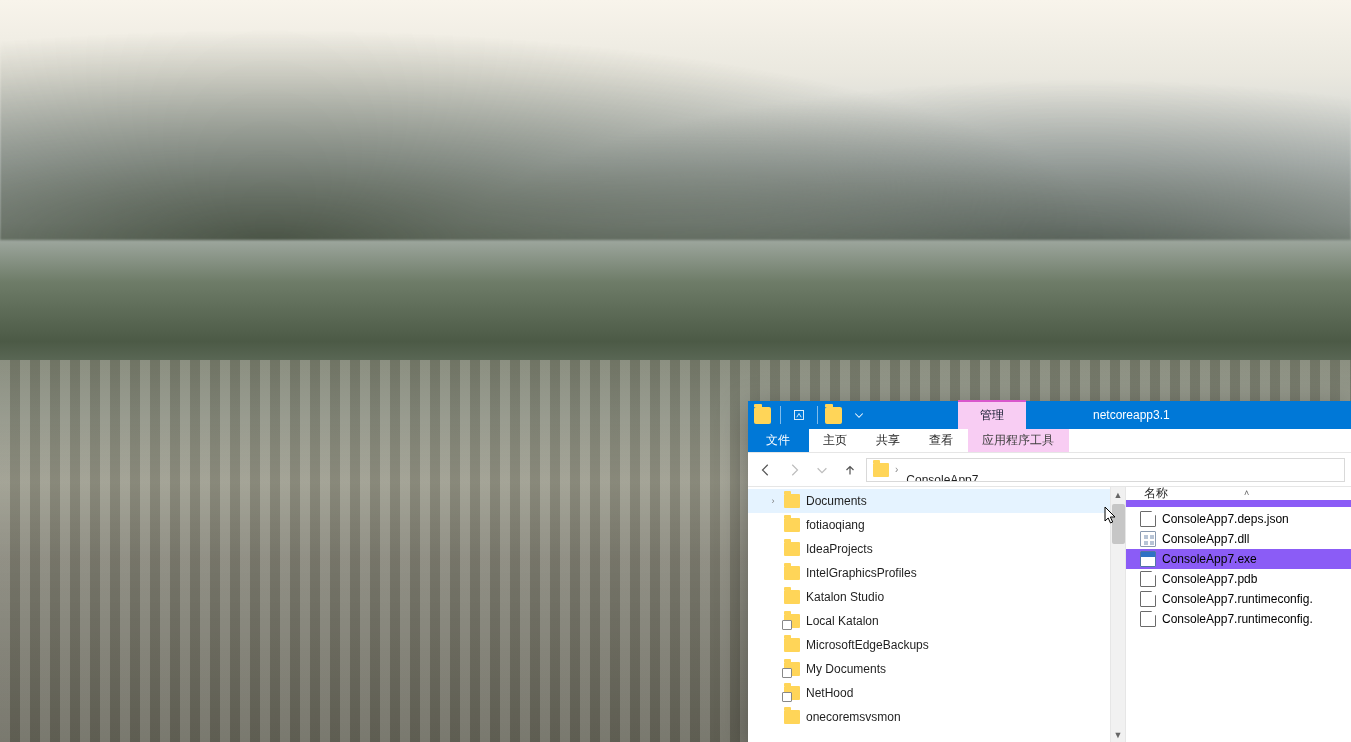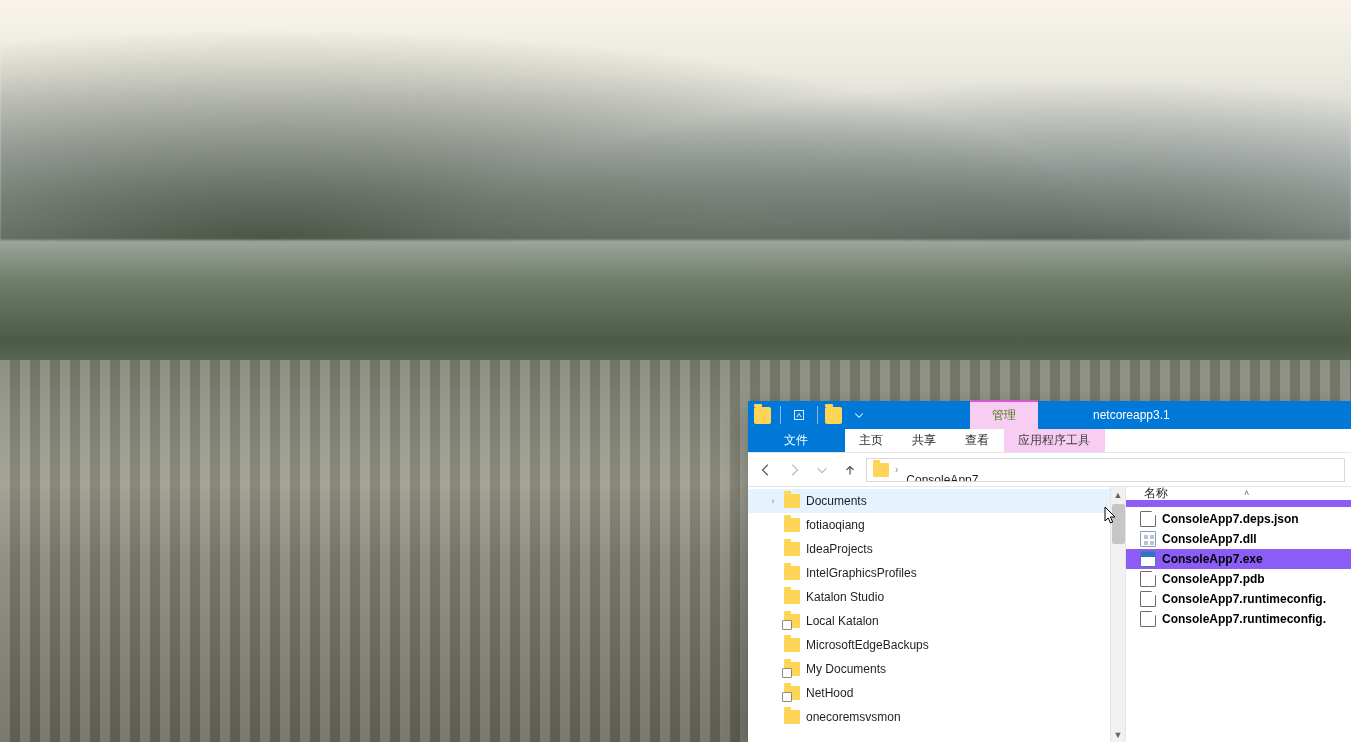--- a/index.html
+++ b/index.html
@@ -57,23 +57,23 @@
   }
   .title-icon { width: 17px; height: 17px; display: inline-block; background:#ffd558; border-radius:2px; position:relative; margin-right:2px;}
   .title-icon.f1::before, .title-icon.f2::before {
     content:""; position:absolute; top:-3px; left:0; width:8px; height:3px; background:#ffd558; border-radius:1px 1px 0 0;
   }
   .qat-sep { width:1px; height:18px; background:rgba(255,255,255,.5); margin:0 3px; }
   .qat-btn { width:22px; height:22px; display:flex; align-items:center; justify-content:center; opacity:.95;}
   .qat-btn svg { width:12px; height:12px; }
 
   .manage-tab {
-    position: absolute; left: 222px; top: 0; height: 28px;
+    position: absolute; left: 210px; top: 0; height: 28px;
     background: #f8cdf3;
-    color: #4d7c0f;
+    color: #0f172a;
     padding: 0 22px;
     display:flex; align-items:center; font-size:12px;
   }
   .manage-tab::before {
     content:""; position:absolute; left:0; right:0; top:-1px; height:2px; background:#d957cc;
   }
   .window-title {
     position: absolute; left: 326px; top: 0; bottom:0;
     display:flex; align-items:center; color:#fff; font-size:12px;
     padding-left:8px;
@@ -90,21 +90,21 @@
   }
   .tab {
     padding: 0 14px;
     display:flex; align-items:center;
     font-size:12px;
     border-right: 1px solid transparent;
     cursor:default;
   }
   .tab.file {
     background:#0078d7; color:#fff; font-weight:400;
-    padding: 0 36px;
+    padding: 0 18px;
   }
   .tab.tool {
     background:#f8cdf3; color:#404040;
   }
 
   
   .nav-row {
     height: 34px;
     display:flex; align-items:center;
     border-bottom: 1px solid #e6e6e6;
@@ -172,21 +172,20 @@
     font-size:12px; color:#2a2a2a;
     padding-left:18px; gap:6px;
     position:relative;
   }
   .list-header .sort { position:relative; top:-1px; font-size:9px; color:#666; margin-left:70px;}
   .list-items { padding-top:2px; }
   .file-row {
     height:20px; display:flex; align-items:center;
     padding-left:14px; gap:6px;
     font-size:12px;
-    font-weight:bold;
   }
   .file-row.selected { background:#8b5cf6; }
   .file-row .fi { width:16px; height:16px; display:inline-block; flex:0 0 auto; position:relative;}
   .fi.json::before, .fi.pdb::before, .fi.cfg::before {
     content:""; position:absolute; inset:0; border:1px solid #6a6a6a; background:#fff; border-radius:1px;
     clip-path: polygon(0 0, 70% 0, 100% 30%, 100% 100%, 0 100%);
   }
   .fi.dll::before {
     content:""; position:absolute; inset:0;
     background:

